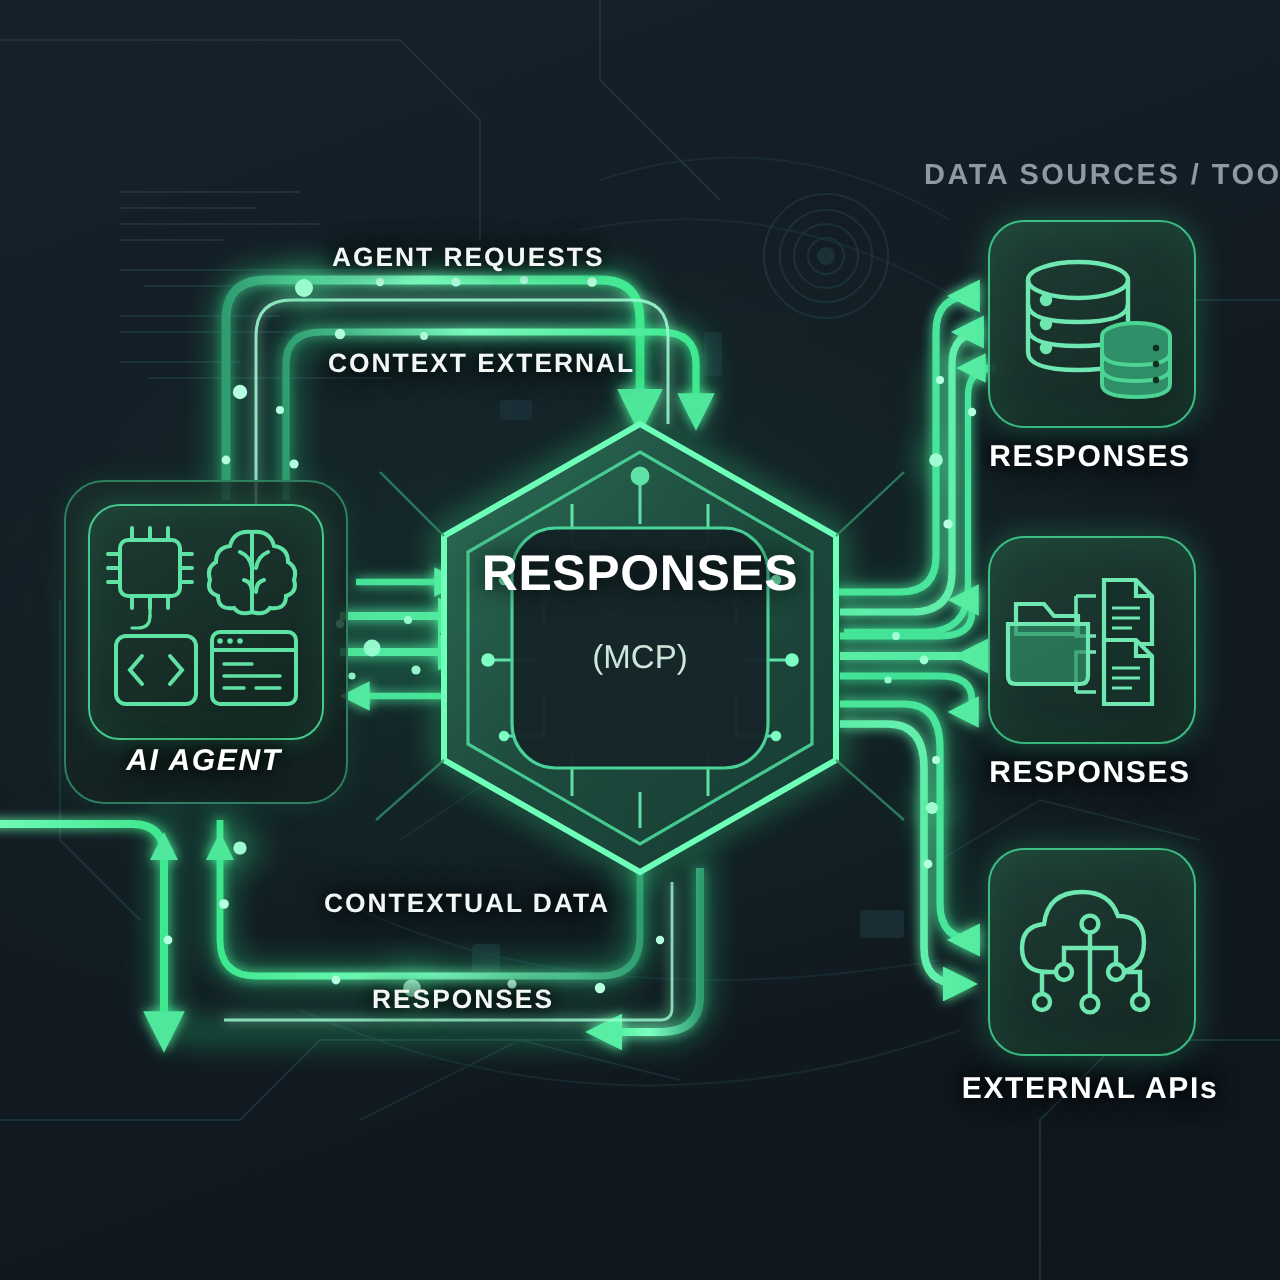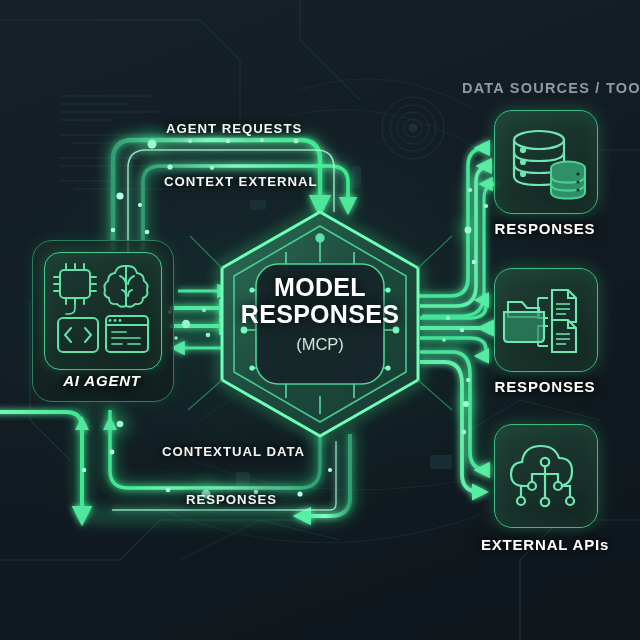--- a/index.html
+++ b/index.html
@@ -31,21 +31,21 @@
         background:linear-gradient(150deg,rgba(26,48,43,.78),rgba(17,30,28,.80));
         box-shadow:0 0 14px rgba(40,150,100,.18);}
   .agent-inner{position:absolute;border-radius:16px;border:1.6px solid #45c98c;
         background:linear-gradient(150deg,rgba(30,62,52,.85),rgba(19,36,32,.9));
         box-shadow:inset 0 0 20px rgba(62,216,140,.10),0 0 12px rgba(62,216,140,.22);}
 
   .hex-label{position:absolute;text-align:center;width:200px;left:220px;
         color:#fff;font-weight:700;line-height:1.06;}
   .hex-label .big{font-size:25px;letter-spacing:.012em;
         text-shadow:0 0 12px rgba(0,0,0,.9);}
-  .hex-label .small{font-size:16.5px;font-weight:400;color:#cfe6db;margin-top:9px;}
+  .hex-label .small{font-size:16.5px;font-weight:400;color:#cfe6db;margin-top:20px;}
 </style>
 </head>
 <body>
 
 <div id="stage">
 
   <svg class="layer" viewBox="0 0 640 640">
     <g stroke="#24424a" stroke-width="1" fill="none" opacity=".55">
       <path d="M60 96 H150 M60 104 H128 M60 112 H160 M60 120 H112"></path>
       <path d="M60 135 H190 M72 143 H150"></path>
@@ -262,21 +262,20 @@
     <rect x="256" y="264" width="128" height="120" rx="22" fill="#16262a" stroke="#4cd79b" stroke-width="1.6" opacity=".97"></rect>
     <g stroke="#2f8f6a" stroke-width="1.2" fill="none" opacity=".8">
       <path d="M222 268 L190 236"></path>
         <path d="M418 268 L452 236"></path>
       <path d="M222 380 L188 410"></path>
         <path d="M418 380 L452 410"></path>
     </g>
   </svg>
 
   <div class="hex-label" style="top:274px;">
-    <div class="big">MODEL</div>
     <div class="big">RESPONSES</div>
     <div class="small">(MCP)</div>
   </div>
 
   <div class="agent-outer" style="left:32px;top:240px;width:140px;height:160px;"></div>
   <div class="agent-inner" style="left:44px;top:252px;width:116px;height:116px;"></div>
   <svg style="position:absolute;left:44px;top:252px;width:116px;height:116px;" viewBox="0 0 116 116">
     <g stroke="#5fe3a4" stroke-width="2" fill="none" stroke-linecap="round">
 
       <g>

